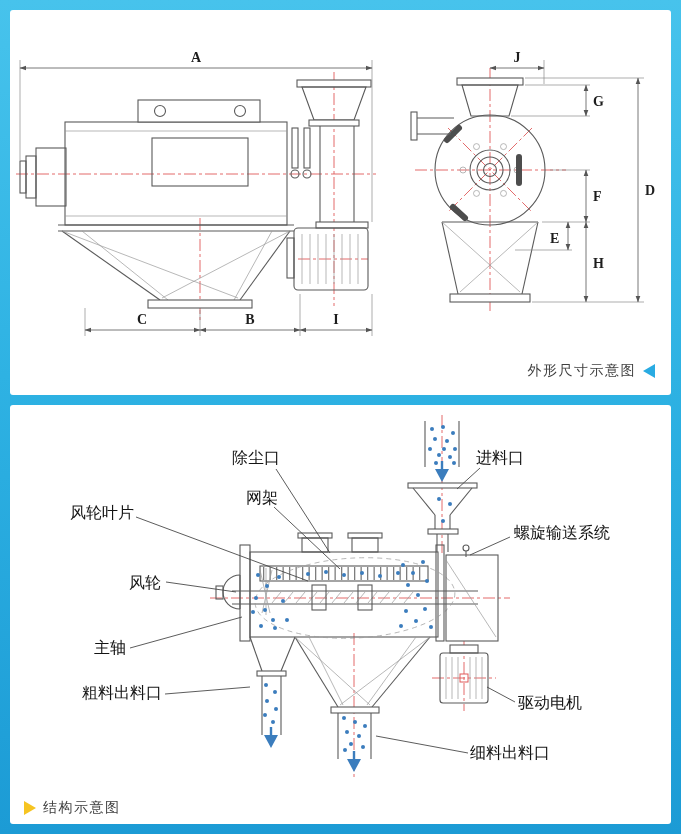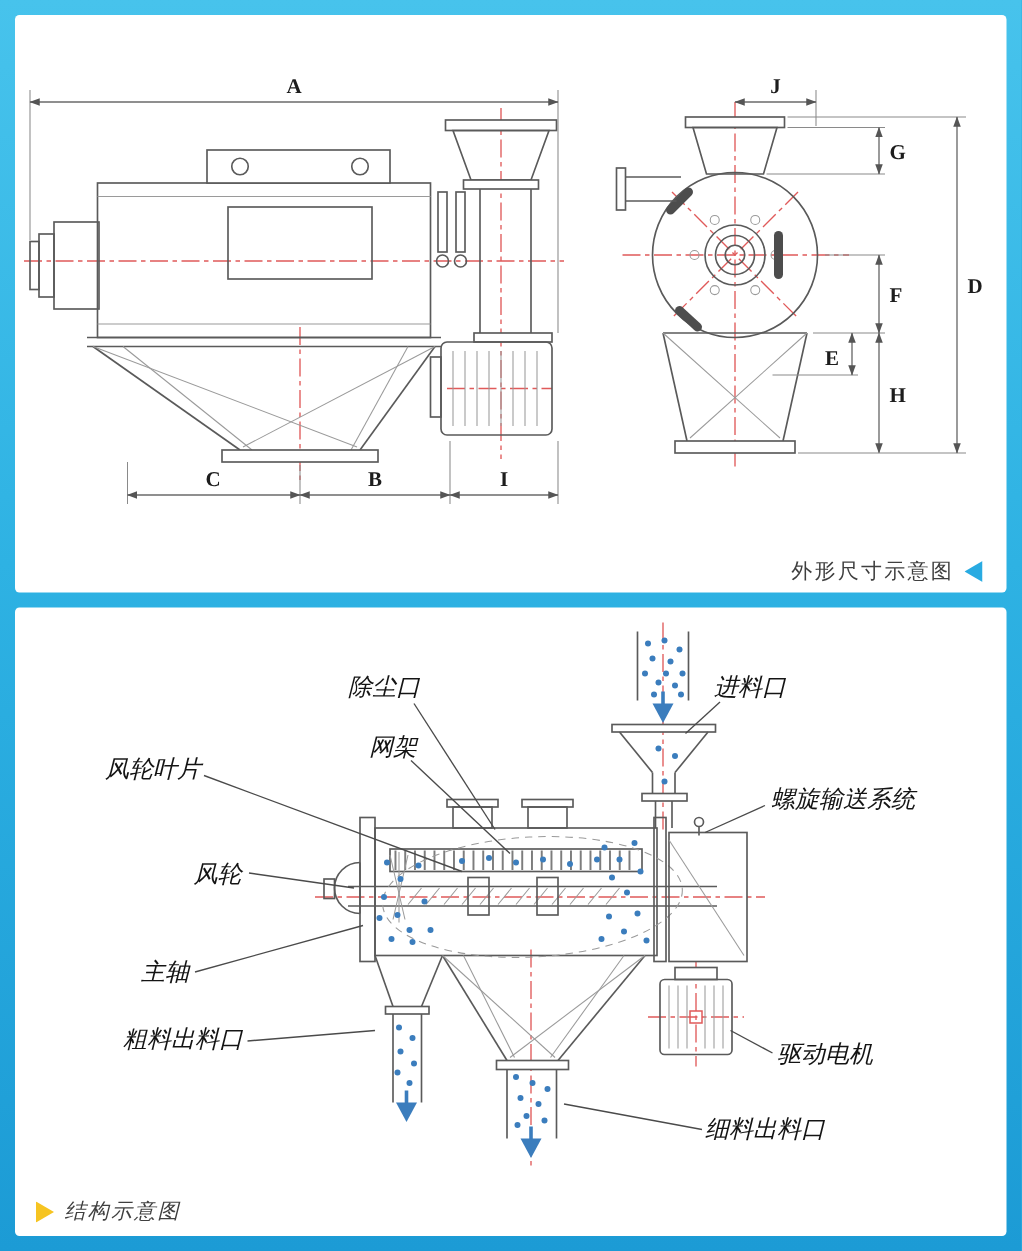--- a/index.html
+++ b/index.html
@@ -4,25 +4,25 @@
 <style>
   * { margin:0; padding:0; box-sizing:border-box; }
   html,body { width:681px; height:834px; }
   body { font-family:"Liberation Sans", sans-serif; background:#2cb0e2; }
   .stage {
     position:relative; width:681px; height:834px; overflow:hidden;
     background:linear-gradient(180deg,#47c3ec 0%, #2eb2e3 45%, #1c9bd5 100%);
   }
   .panel { position:absolute; left:10px; width:661px; background:#ffffff; border-radius:3px; }
   .panel-dimension { top:10px; height:385px; }
-  .panel-structure { top:405px; height:419px;font-style:italic; }
+  .panel-structure { top:405px; height:419px; }
   svg { display:block; }
   .caption { position:absolute; display:flex; align-items:center; gap:7px;
              font-size:14px; color:#3f3f3f; letter-spacing:1.5px; }
-  .caption-dim { right:16px; bottom:5px; }
+  .caption-dim { right:16px; bottom:15px; }
   .caption-struct { left:14px; bottom:7px; }
   .tri { display:block; }
 
   
   .ln   { stroke:#5a5a5a; stroke-width:1.1; fill:none; }
   .lnf  { stroke:#5a5a5a; stroke-width:1.1; fill:#ffffff; }
   .thin { stroke:#9a9a9a; stroke-width:0.7; fill:none; }
   .red  { stroke:#e05a5a; stroke-width:0.9; fill:none; stroke-dasharray:12 3 3 3; }
   .diml { stroke:#6a6a6a; stroke-width:0.9; fill:none; }
   .ext  { stroke:#8a8a8a; stroke-width:0.7; fill:none; }

